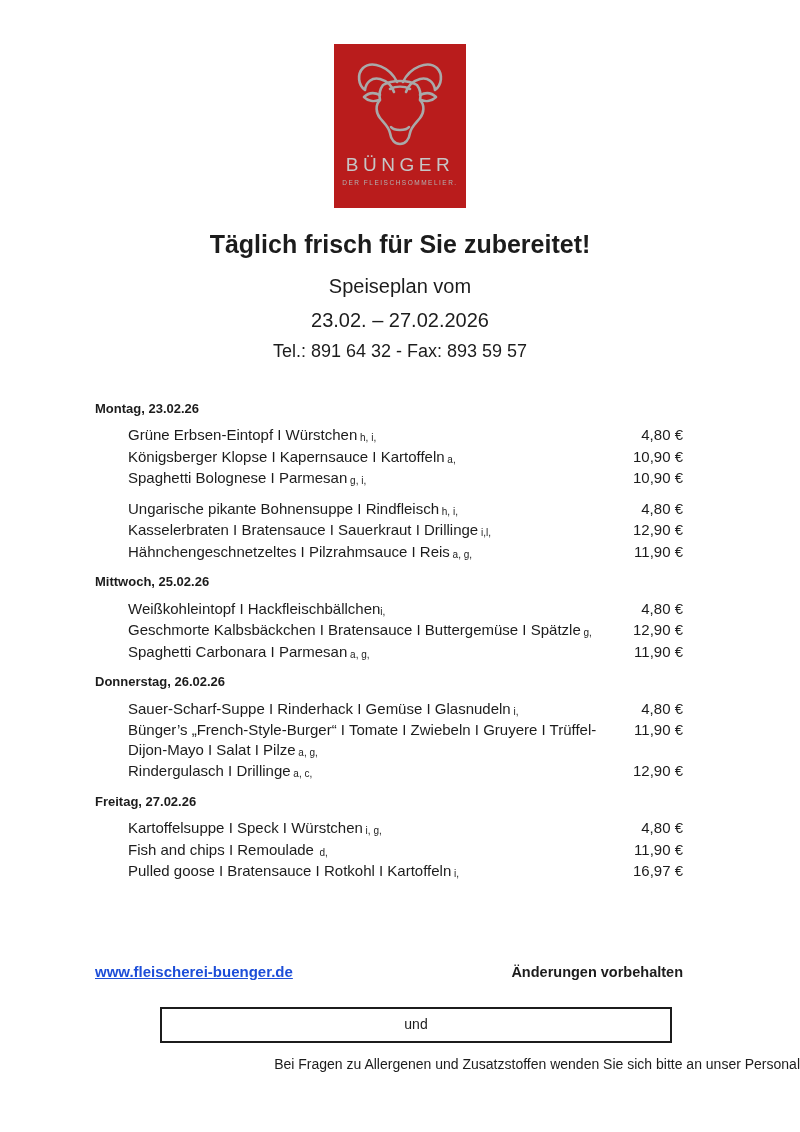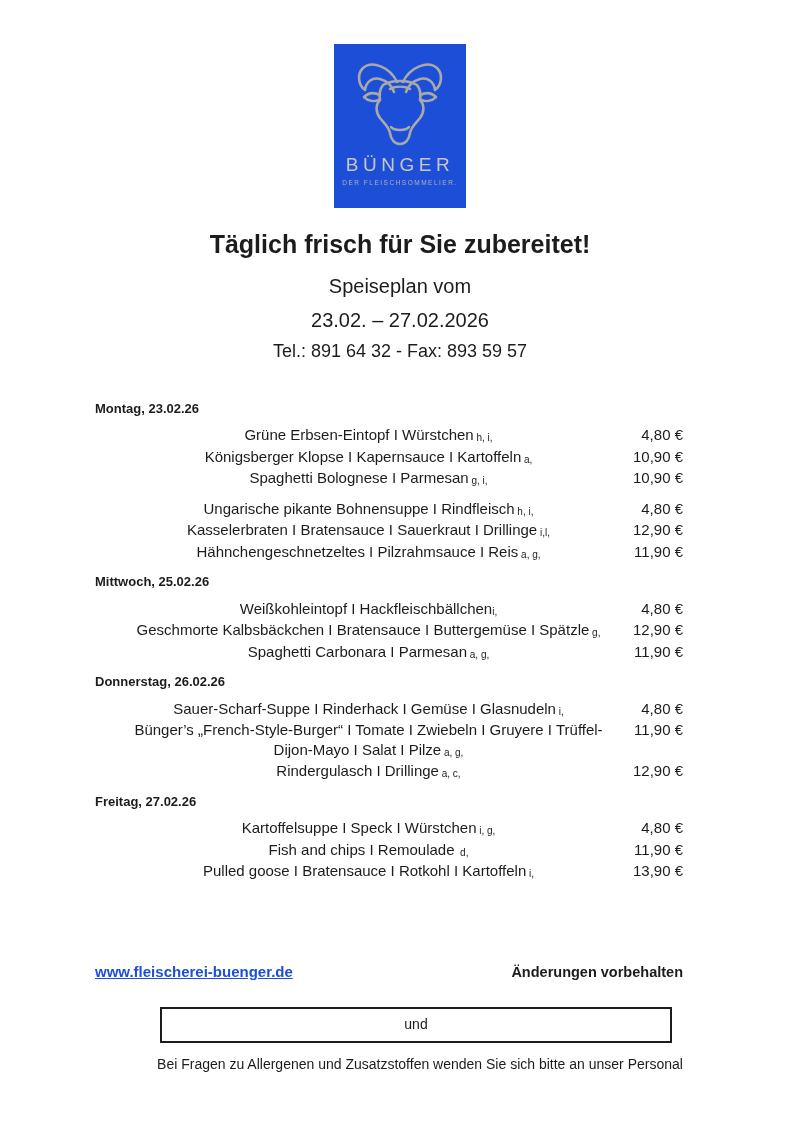--- a/index.html
+++ b/index.html
@@ -3,50 +3,50 @@
 <meta charset="utf-8">
 <style>
   html,body{margin:0;padding:0;}
   body{
     width:800px;height:1132px;background:#ffffff;overflow:hidden;
     font-family:"Liberation Sans", sans-serif;color:#1c1c1c;
     display:flex;flex-direction:column;
   }
   
   .logo{
-    width:132px;height:164px;background:#1d4ed8;margin:44px auto 0;
+    width:132px;height:164px;background:#b91c1c;margin:44px auto 0;
     display:flex;flex-direction:column;align-items:center;flex:none;
   }
   .logo svg{width:100px;height:100px;margin-top:9px;flex:none;}
   .brand{color:#c6c6c6;font-size:19px;letter-spacing:4.5px;margin-top:1px;white-space:nowrap;}
   .tagline{color:#b2b2b2;font-size:6.5px;letter-spacing:1.5px;margin-top:3px;white-space:nowrap;}
   
   .title{text-align:center;font-size:25px;font-weight:bold;line-height:1.2;margin:21px 0 0;}
   .sub1{text-align:center;font-size:20px;line-height:1.2;margin:15px 0 0;}
   .sub2{text-align:center;font-size:20px;line-height:1.2;margin:10px 0 0;}
   .sub3{text-align:center;font-size:18px;line-height:1.2;margin:9px 0 0;}
   
   .menu{margin:36px 117px 0 95px;}
   .day{margin:0 0 9px 0;}
   .day-heading{font-size:13px;font-weight:bold;line-height:19.5px;margin:0 0 7px 0;}
   .dishes{padding-left:33px;}
   .dish-row{display:flex;align-items:flex-start;font-size:15px;line-height:19.5px;}
-  .dish-name{flex:1;padding-right:8px;text-align:center;}
+  .dish-name{flex:1;padding-right:8px;}
   .allergens{font-size:10px;white-space:pre;position:relative;top:1px;}
   .dish-price{width:66px;text-align:right;white-space:nowrap;flex:none;}
   
   .footer-row{display:flex;justify-content:space-between;align-items:baseline;margin:44px 117px 0 95px;}
   .website{color:#1d4ed8;font-weight:bold;font-size:15px;text-decoration:underline;cursor:pointer;}
   .disclaimer{font-weight:bold;font-size:14.5px;margin-top:28px;}
   .info-box{
     box-sizing:border-box;width:512px;margin:27px 0 0 160px;
     border:2px solid #1c1c1c;text-align:center;font-size:14px;line-height:19px;
     padding:6px 4px 7px;
   }
-  .allergen-note{text-align:center;font-size:14px;line-height:1.2;margin:13px 0 0;padding-left:40px;}
+  .allergen-note{text-align:right;font-size:14px;line-height:1.2;margin:13px 0 0;padding-left:40px;}
 </style>
 </head>
 <body>
 
 <div class="logo">
   <svg viewBox="0 0 100 96" fill="none" stroke="#a9a9a9" stroke-width="2.6" stroke-linecap="round" stroke-linejoin="round">
     <path d="M47 27 C40 12 22 5 13 13 C7 19 8 30 15 35 C16 27 22 22 30 24 C37 26 42 31 44 37"></path>
     <path d="M53 27 C60 12 78 5 87 13 C93 19 92 30 85 35 C84 27 78 22 70 24 C63 26 58 31 56 37"></path>
     <path d="M30 40 C24 37 18 38 14 42 C18 46 24 47 29 45"></path>
     <path d="M70 40 C76 37 82 38 86 42 C82 46 76 47 71 45"></path>
@@ -142,21 +142,21 @@
       <div class="dish-row">
         <span class="dish-name"><span>Kartoffelsuppe I Speck I Würstchen</span><span class="allergens"> i, g,</span></span>
         <span class="dish-price">4,80 €</span>
       </div>
       <div class="dish-row">
         <span class="dish-name"><span>Fish and chips I Remoulade</span><span class="allergens">  d,</span></span>
         <span class="dish-price">11,90 €</span>
       </div>
       <div class="dish-row">
         <span class="dish-name"><span>Pulled goose I Bratensauce I Rotkohl I Kartoffeln</span><span class="allergens"> i,</span></span>
-        <span class="dish-price">13,90 €</span>
+        <span class="dish-price">16,97 €</span>
       </div>
     </div>
   </section>
 
 </div>
 
 <div class="footer-row">
   <a class="website">www.fleischerei-buenger.de</a>
   <span class="disclaimer">Änderungen vorbehalten</span>
 </div>

